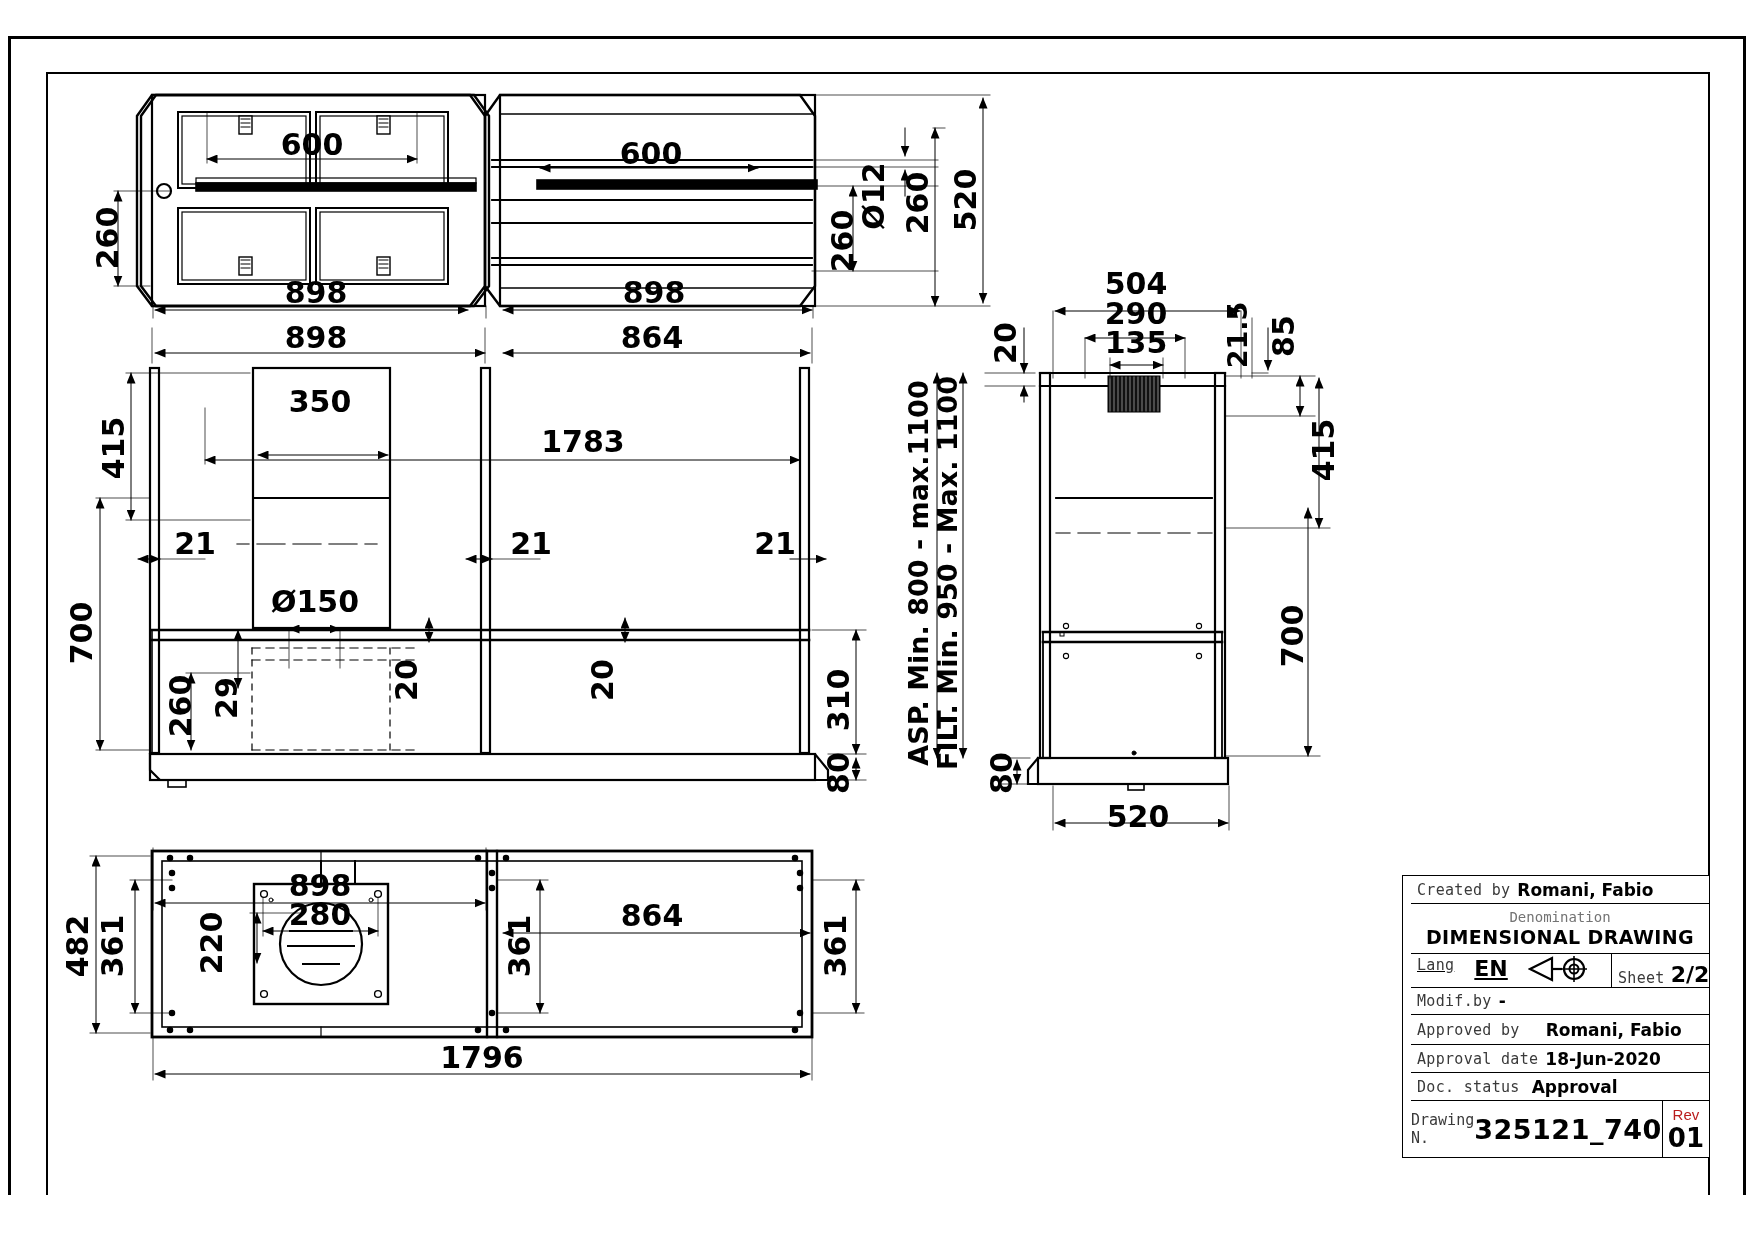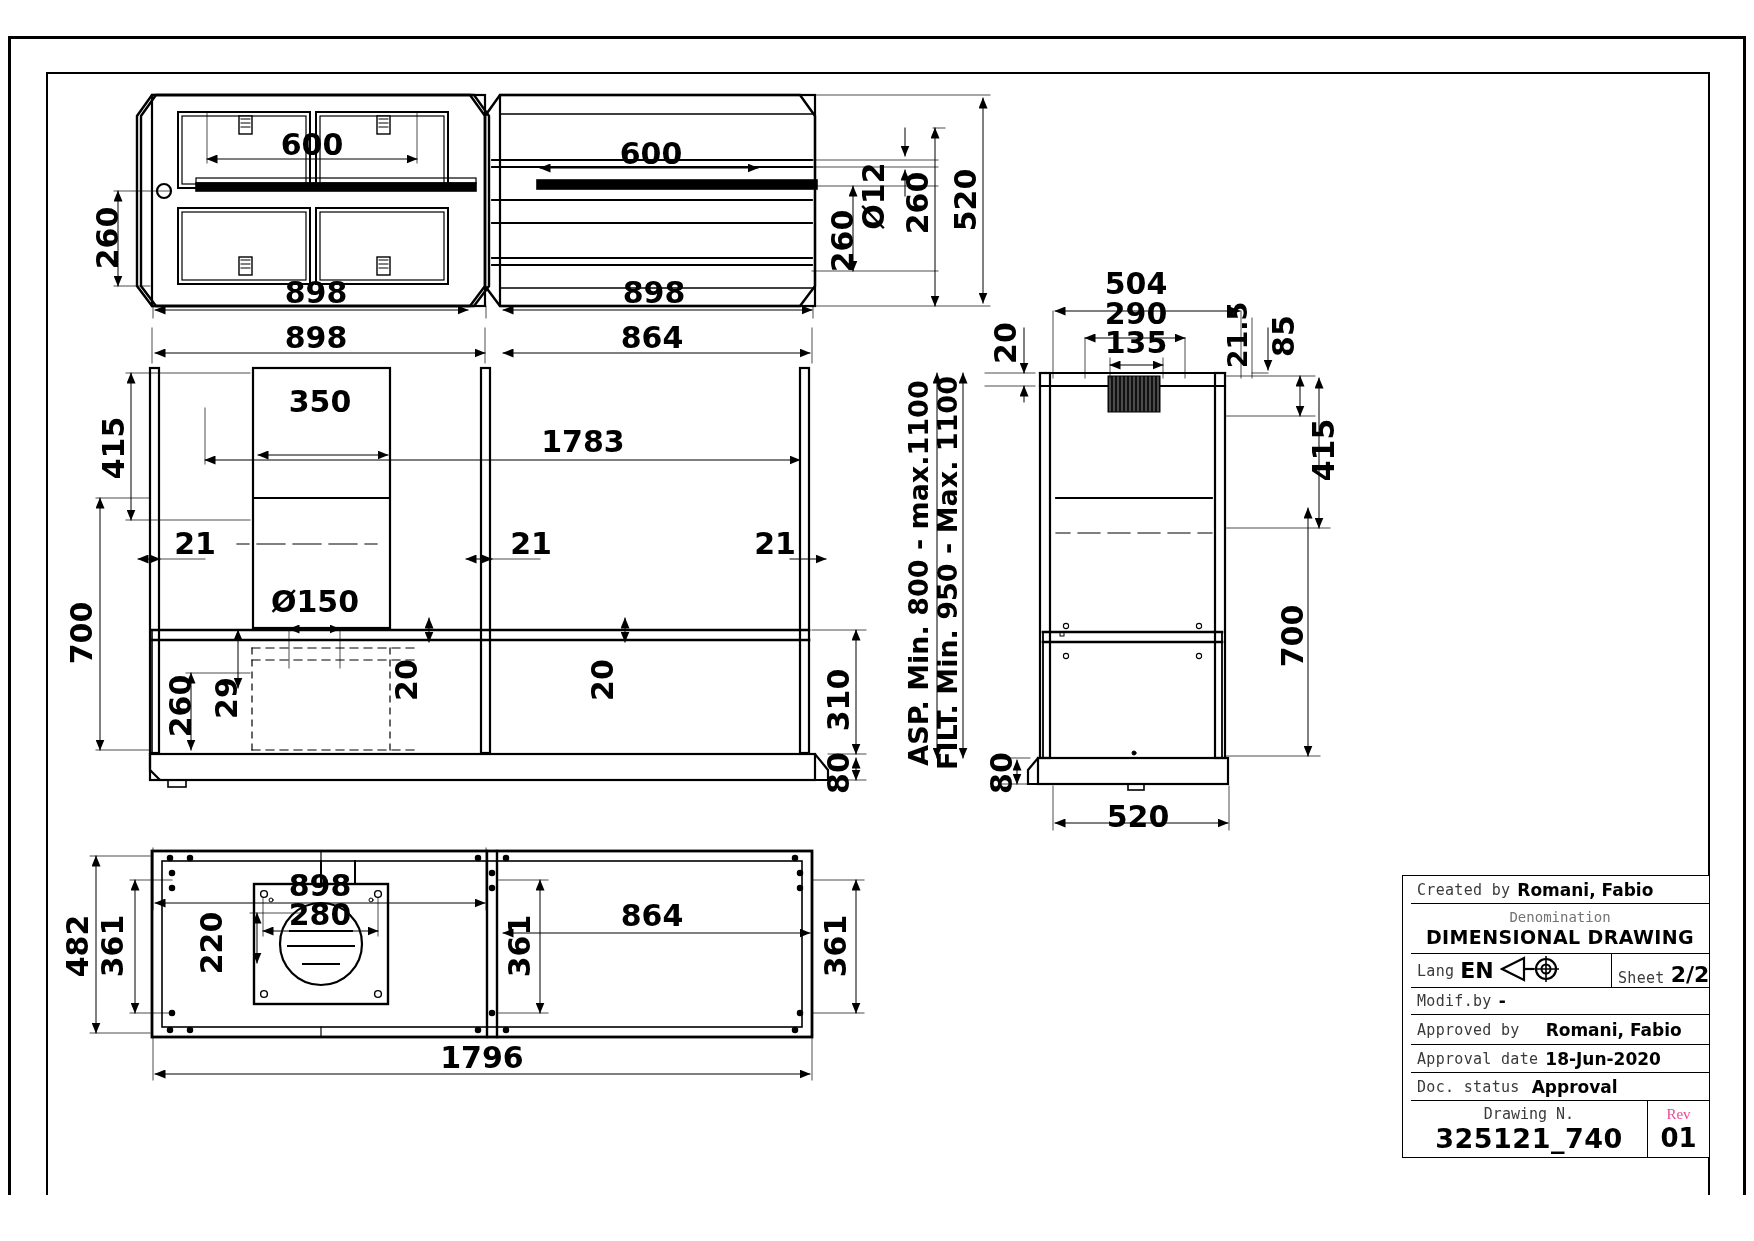--- a/index.html
+++ b/index.html
@@ -13,35 +13,35 @@
       background:#fff;box-sizing:border-box;padding-left:8px;}
   .tb-row{display:flex;align-items:center;border-bottom:1.6px solid #000;box-sizing:border-box;}
   .tb-row:last-child{border-bottom:none;}
   .lbl{font-family:"DejaVu Sans Mono",monospace;font-size:15px;color:#3a3a3a;letter-spacing:.3px;}
   .val{font-family:"DejaVu Sans",sans-serif;font-weight:700;font-size:17px;color:#000;}
   .r1{height:28px;padding:0 6px;gap:7px;}
   .r2{height:50px;flex-direction:column;justify-content:center;align-items:center;gap:1px;}
   .den-lbl{font-family:"DejaVu Sans Mono",monospace;font-size:14px;color:#737373;}
   .den-val{font-family:"DejaVu Sans",sans-serif;font-weight:700;font-size:19px;letter-spacing:.4px;}
   .r3{height:34px;padding:0;}
-  .r3 .left{display:flex;align-items:center;gap:6px;padding:0 6px;flex:1;}
+  .r3 .left{display:flex;gap:20px;padding:0 6px;flex:1;text-decoration:underline;}
   .r3 .right{display:flex;align-items:flex-end;gap:6px;padding:0 6px;width:98px;
              border-left:1.6px solid #000;box-sizing:border-box;height:100%;}
   .bigval{font-family:"DejaVu Sans",sans-serif;font-weight:700;font-size:22px;}
   .r4{height:27px;padding:0 6px;gap:7px;}
   .r5{height:30px;padding:0 6px;gap:26px;}
   .r6{height:28px;padding:0 6px;gap:7px;}
   .r7{height:28px;padding:0 6px;gap:12px;}
   .r8{height:56px;padding:0;}
-  .r8 .dn{flex:1;display:flex;flex-direction:column;align-items:center;justify-content:space-between;}
+  .r8 .dn{flex:1;display:flex;flex-direction:row;align-items:center;justify-content:space-between;}
   .r8 .rev{width:62px;border-left:1.6px solid #000;box-sizing:border-box;height:100%;
            display:flex;flex-direction:column;align-items:center;justify-content:center;}
   .dn-lbl{font-family:"DejaVu Sans Mono",monospace;font-size:15px;color:#3a3a3a;}
   .dn-val{font-family:"DejaVu Sans",sans-serif;font-weight:700;font-size:27px;letter-spacing:.5px;}
-  .rev-lbl{font-family:Liberation Serif, serif;font-size:15px;color:#ec4899;}
+  .rev-lbl{font-family:Liberation Sans, sans-serif;font-size:15px;color:#b91c1c;}
   .rev-val{font-family:"DejaVu Sans",sans-serif;font-weight:700;font-size:26px;}
   .proj-ico{display:inline-block;vertical-align:middle;}
 </style>
 </head>
 <body>
 
 <div id="sheet">
 
   <div class="border-outer"></div>
   <div class="border-inner"></div>

